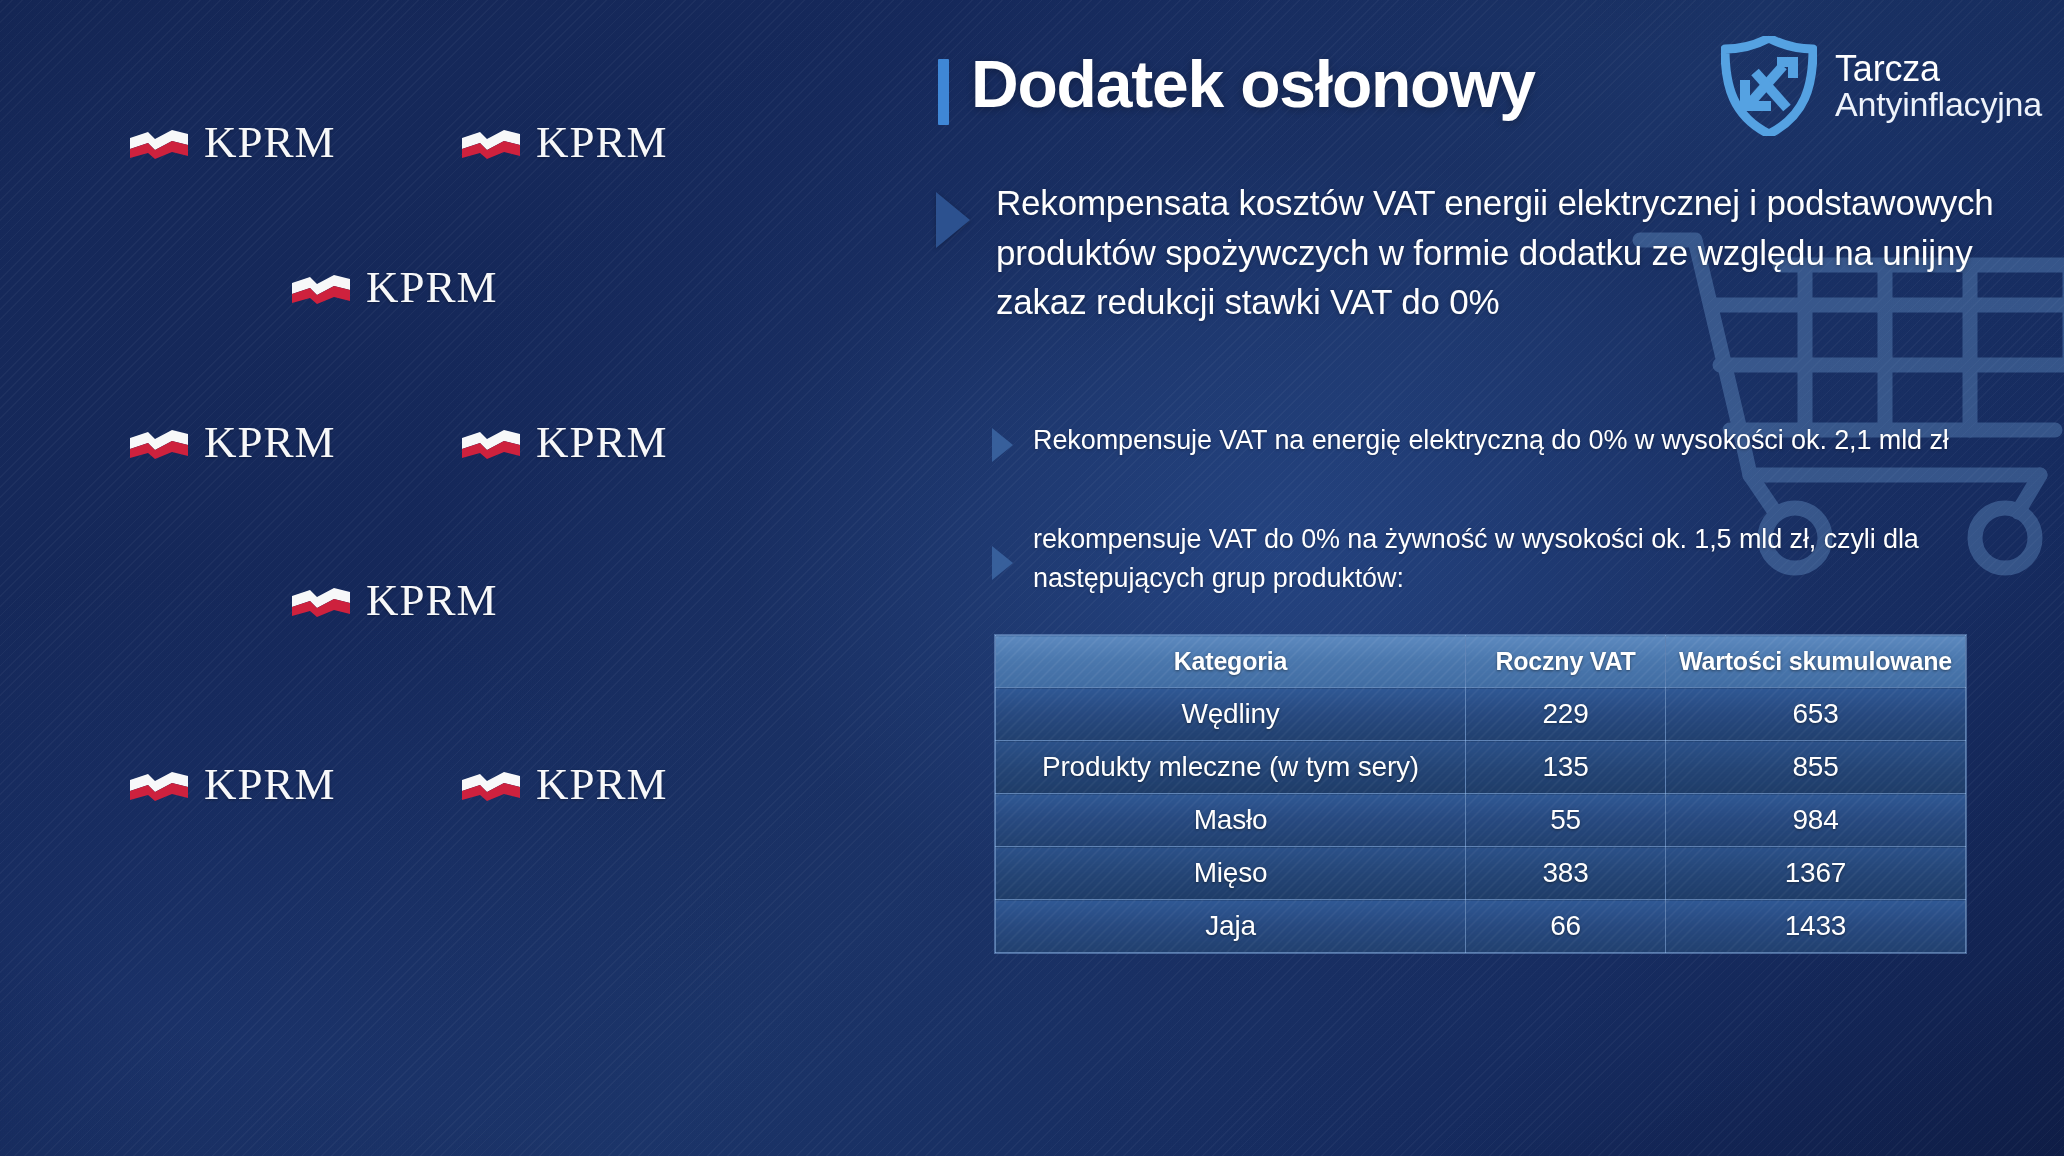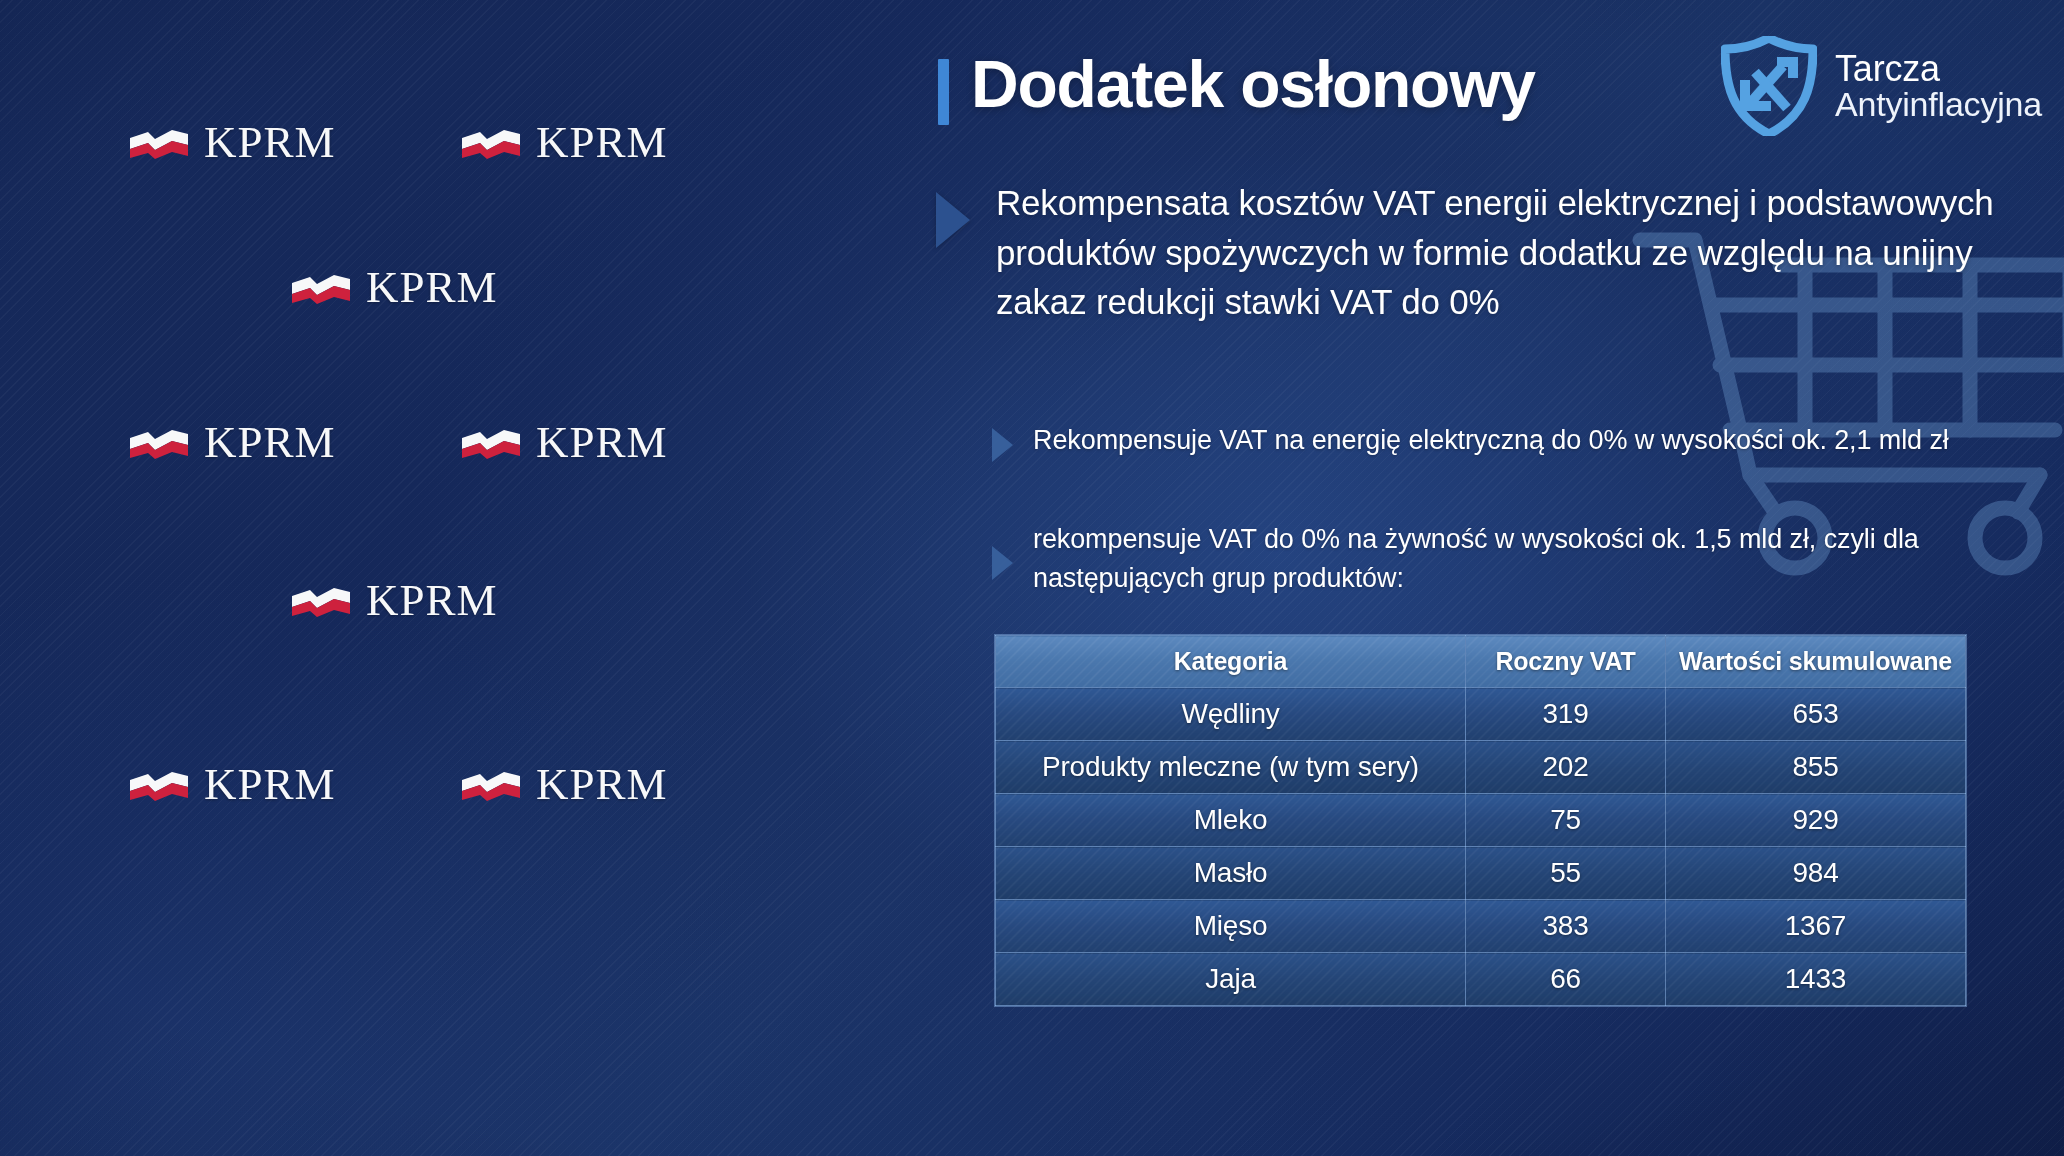--- a/index.html
+++ b/index.html
@@ -298,32 +298,27 @@
       <thead>
         <tr>
           <th>Kategoria</th>
           <th>Roczny VAT</th>
           <th>Wartości skumulowane</th>
         </tr>
       </thead>
       <tbody id="vat-table-body">
           <tr>
             <td>Wędliny</td>
-            <td>319</td>
+            <td>229</td>
             <td>653</td>
           </tr>
           <tr>
             <td>Produkty mleczne (w tym sery)</td>
-            <td>202</td>
+            <td>135</td>
             <td>855</td>
-          </tr>
-          <tr>
-            <td>Mleko</td>
-            <td>75</td>
-            <td>929</td>
           </tr>
           <tr>
             <td>Masło</td>
             <td>55</td>
             <td>984</td>
           </tr>
           <tr>
             <td>Mięso</td>
             <td>383</td>
             <td>1367</td>

